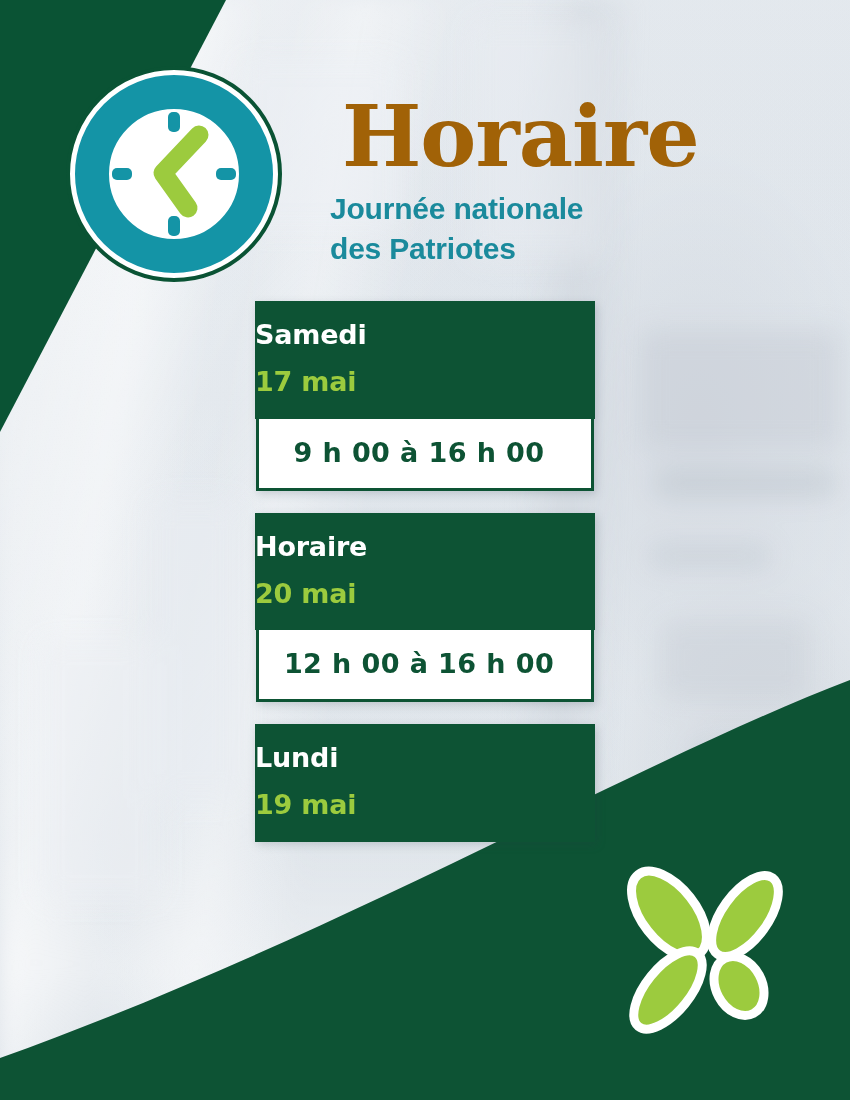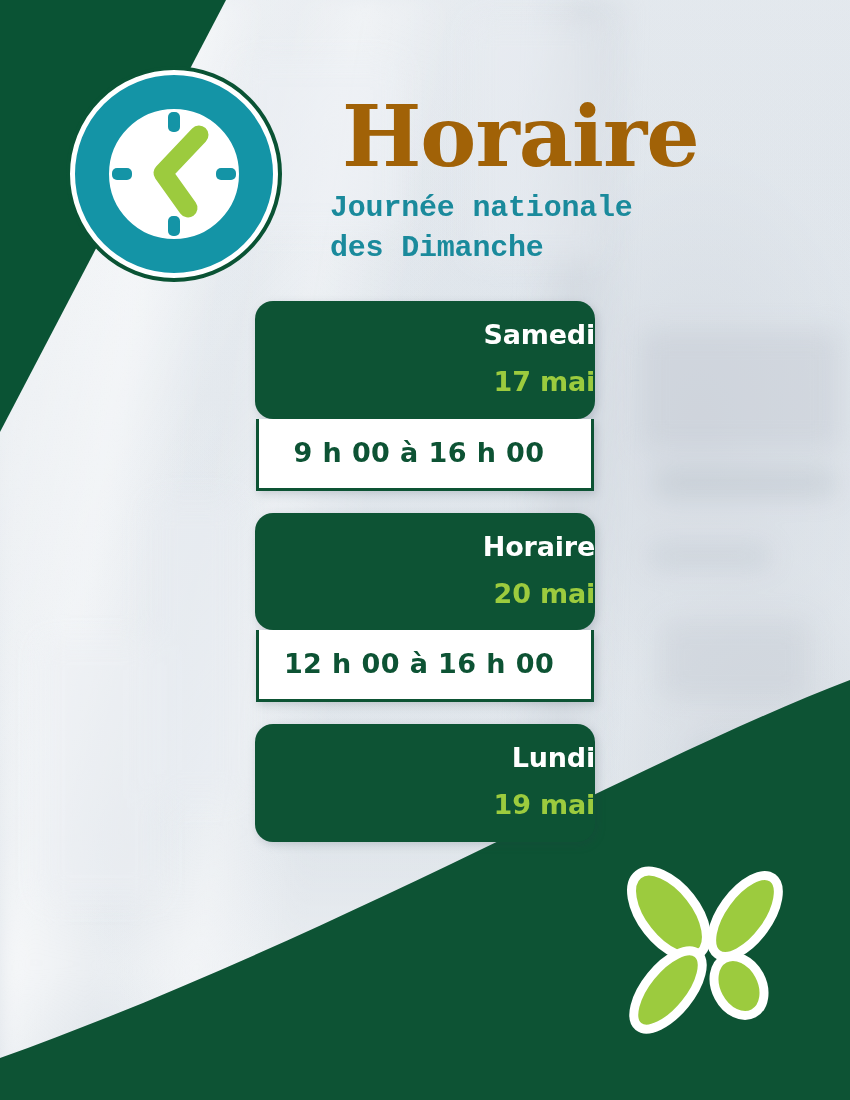--- a/index.html
+++ b/index.html
@@ -95,21 +95,21 @@
     font-family: "DejaVu Serif", "Liberation Serif", serif;
     font-weight: bold;
     font-size: 84px;
     line-height: 0.92;
     color: #a16207;
     letter-spacing: -1px;
     margin: 12px;
   }
   .subtitle {
     margin: 14px 0 12px 0;
-    font-family: Liberation Mono, monospace;
+    font-family: Liberation Sans, sans-serif;
     font-weight: bold;
     font-size: 30px;
     line-height: 1.33;
     color: #1a8a9c;
     letter-spacing: -0.2px;
   }
 
   
   .cards {
     position: absolute;
@@ -117,22 +117,21 @@
     top: 301px;
     width: 340px;
   }
   .card {
     margin-bottom: 22px;
     filter: drop-shadow(2px 3px 4px rgba(40,55,70,0.18));
   }
   .card-head {
     background: #0d5334;
     padding: 18px 0 20px 0;
-    text-align: right;
-    border-radius: 18px;
+    text-align: left;
   }
   .card-day {
     font-family: "DejaVu Sans", "Liberation Sans", sans-serif;
     font-weight: bold;
     font-size: 27px;
     line-height: 1.22;
     color: #ffffff;
     letter-spacing: -0.2px;
   }
   .card-date {
@@ -209,21 +208,21 @@
       <rect x="150" y="102" width="20" height="12" rx="5" fill="#1494a6"></rect>
 
       <path d="M133 69 L97 107 L122 142" fill="none" stroke="#9ccb3e" stroke-width="19" stroke-linecap="round" stroke-linejoin="round"></path>
     </svg>
   </div>
 
   <div class="headline">
     <h1 class="title">Horaire</h1>
     <div class="subtitle">
       <div>Journée nationale</div>
-      <div>des Dimanche</div>
+      <div>des Patriotes</div>
     </div>
   </div>
 
   <div class="cards">
 
     <div class="card">
       <div class="card-head">
         <div class="card-day">Samedi</div>
         <div class="card-date">17 mai</div>
       </div>

